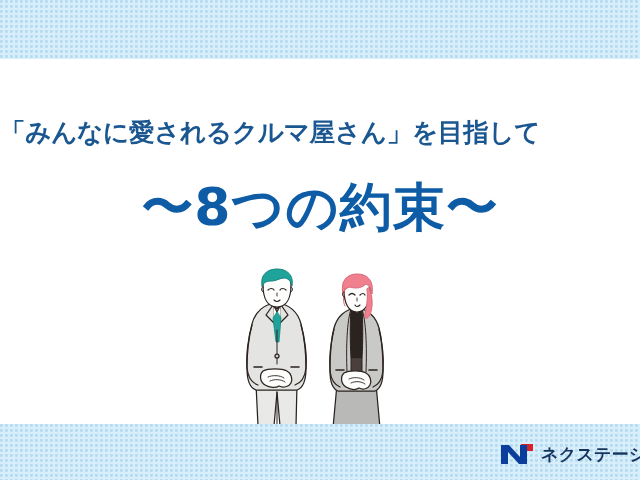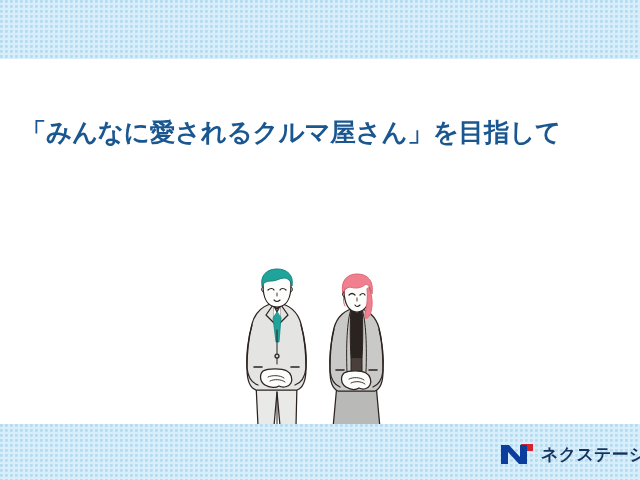--- a/index.html
+++ b/index.html
@@ -37,21 +37,21 @@
     top: 424px;
     height: 56px;
   }
 
   
   .headline-wrap {
     position: absolute;
     left: 0;
     top: 118px;
     width: 561px;
-    text-align: right;
+    text-align: left;
   }
   .headline {
     font-family: "DejaVu Sans", "Liberation Sans", sans-serif;
     font-size: 25.5px;
     font-weight: bold;
     color: #1a5791;
     letter-spacing: -0.2px;
     line-height: 1.1;
     white-space: nowrap;
   }
@@ -107,20 +107,23 @@
 <body>
 
 <div id="slide">
 
   <div class="dot-band top"></div>
 
   <div class="headline-wrap">
     <div class="headline">「みんなに愛されるクルマ屋さん」を目指して</div>
   </div>
 
+  <div class="bigline-wrap">
+    <div class="bigline">〜8つの約束〜</div>
+  </div>
 
   <div class="illustration">
     <svg viewBox="0 0 180 160" width="180" height="160" xmlns="http://www.w3.org/2000/svg">
       <g stroke="#2b2320" stroke-width="1.25" stroke-linejoin="round" stroke-linecap="round" fill="none">
 
         <g>
 
           <path d="M24 116 L26 158 L42 158 L45 124 L48 158 L64 158 L65 116 Z" fill="#e9e9e7"></path>
           <path d="M45 124 L45 158" stroke="#2b2320" stroke-width="1"></path>
 

